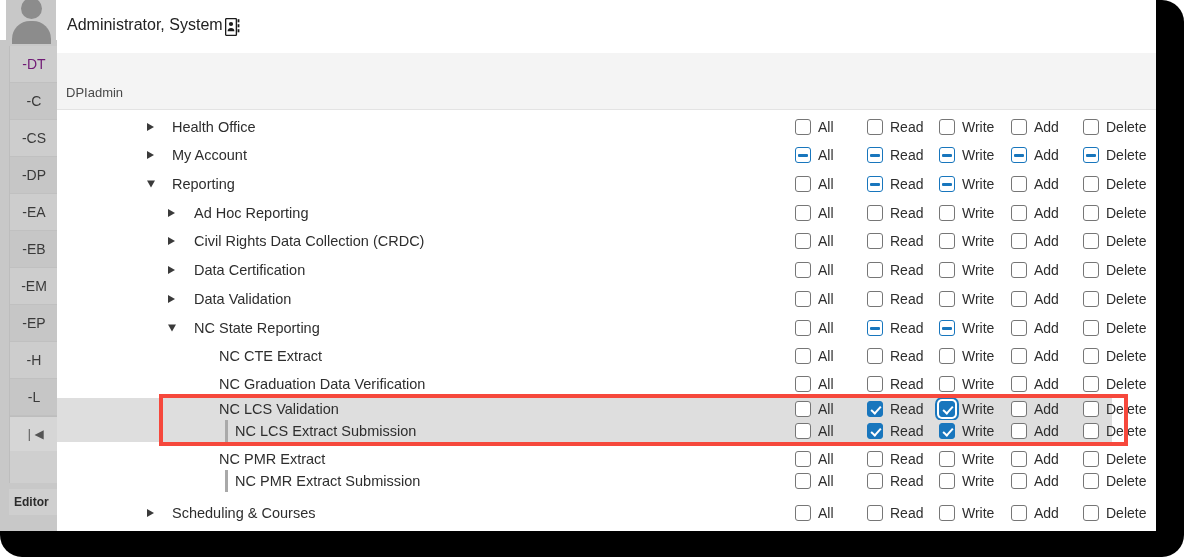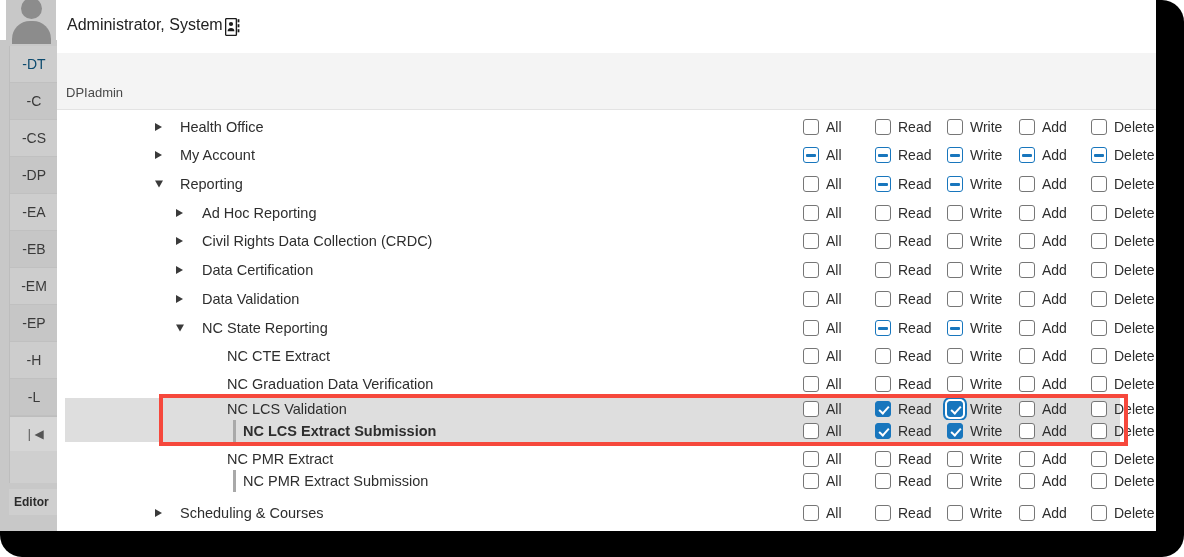--- a/index.html
+++ b/index.html
@@ -52,21 +52,21 @@
     line-height: 36px;
     text-align: center;
     font-size: 14px;
     color: #3a3a3a;
     border-bottom: 1px solid #c0c0c0;
     background: #cdcdcd;
     overflow: hidden;
     white-space: nowrap;
   }
   .rail-item.alt { background: #c6c6c6; }
-  .rail-item:first-child { color: #0c4a6e; }
+  .rail-item:first-child { color: #701a75; }
   #rail-collapse {
     position: relative;
     height: 34px;
     line-height: 34px;
     text-align: center;
     font-size: 12px;
     color: #555;
     background: #d6d6d6;
     border-top: 1px solid #bdbdbd;
   }
@@ -160,21 +160,21 @@
   
   #tree {
     position: absolute;
     left: 57px; top: 110px;
     width: 1099px; height: 421px;
     background: #ffffff;
   }
 
   .trow {
     position: absolute;
-    left: 8px;
+    left: 0;
     width: 1055px;
     height: 100%;
   }
   .trow .label {
     position: absolute;
     top: 50%;
     transform: translateY(-50%);
     font-size: 14.5px;
     color: #2e2e2e;
     white-space: nowrap;
@@ -570,21 +570,21 @@
             <div class="cb"></div>
             <span class="cb-label">Add</span>
           </div>
           <div class="cb-cell" style="left: 1026px;">
             <div class="cb"></div>
             <span class="cb-label">Delete</span>
           </div>
         </div>
         <div class="trow hl" style="top: 310px; height: 22px;">
           <div class="indent-bar" style="left: 168px;"></div>
-          <div class="label" style="left: 178px; font-weight: bold;">NC LCS Extract Submission</div>
+          <div class="label" style="left: 178px;">NC LCS Extract Submission</div>
           <div class="cb-cell" style="left: 738px;">
             <div class="cb"></div>
             <span class="cb-label">All</span>
           </div>
           <div class="cb-cell" style="left: 810px;">
             <div class="cb checked"></div>
             <span class="cb-label">Read</span>
           </div>
           <div class="cb-cell" style="left: 882px;">
             <div class="cb checked"></div>

